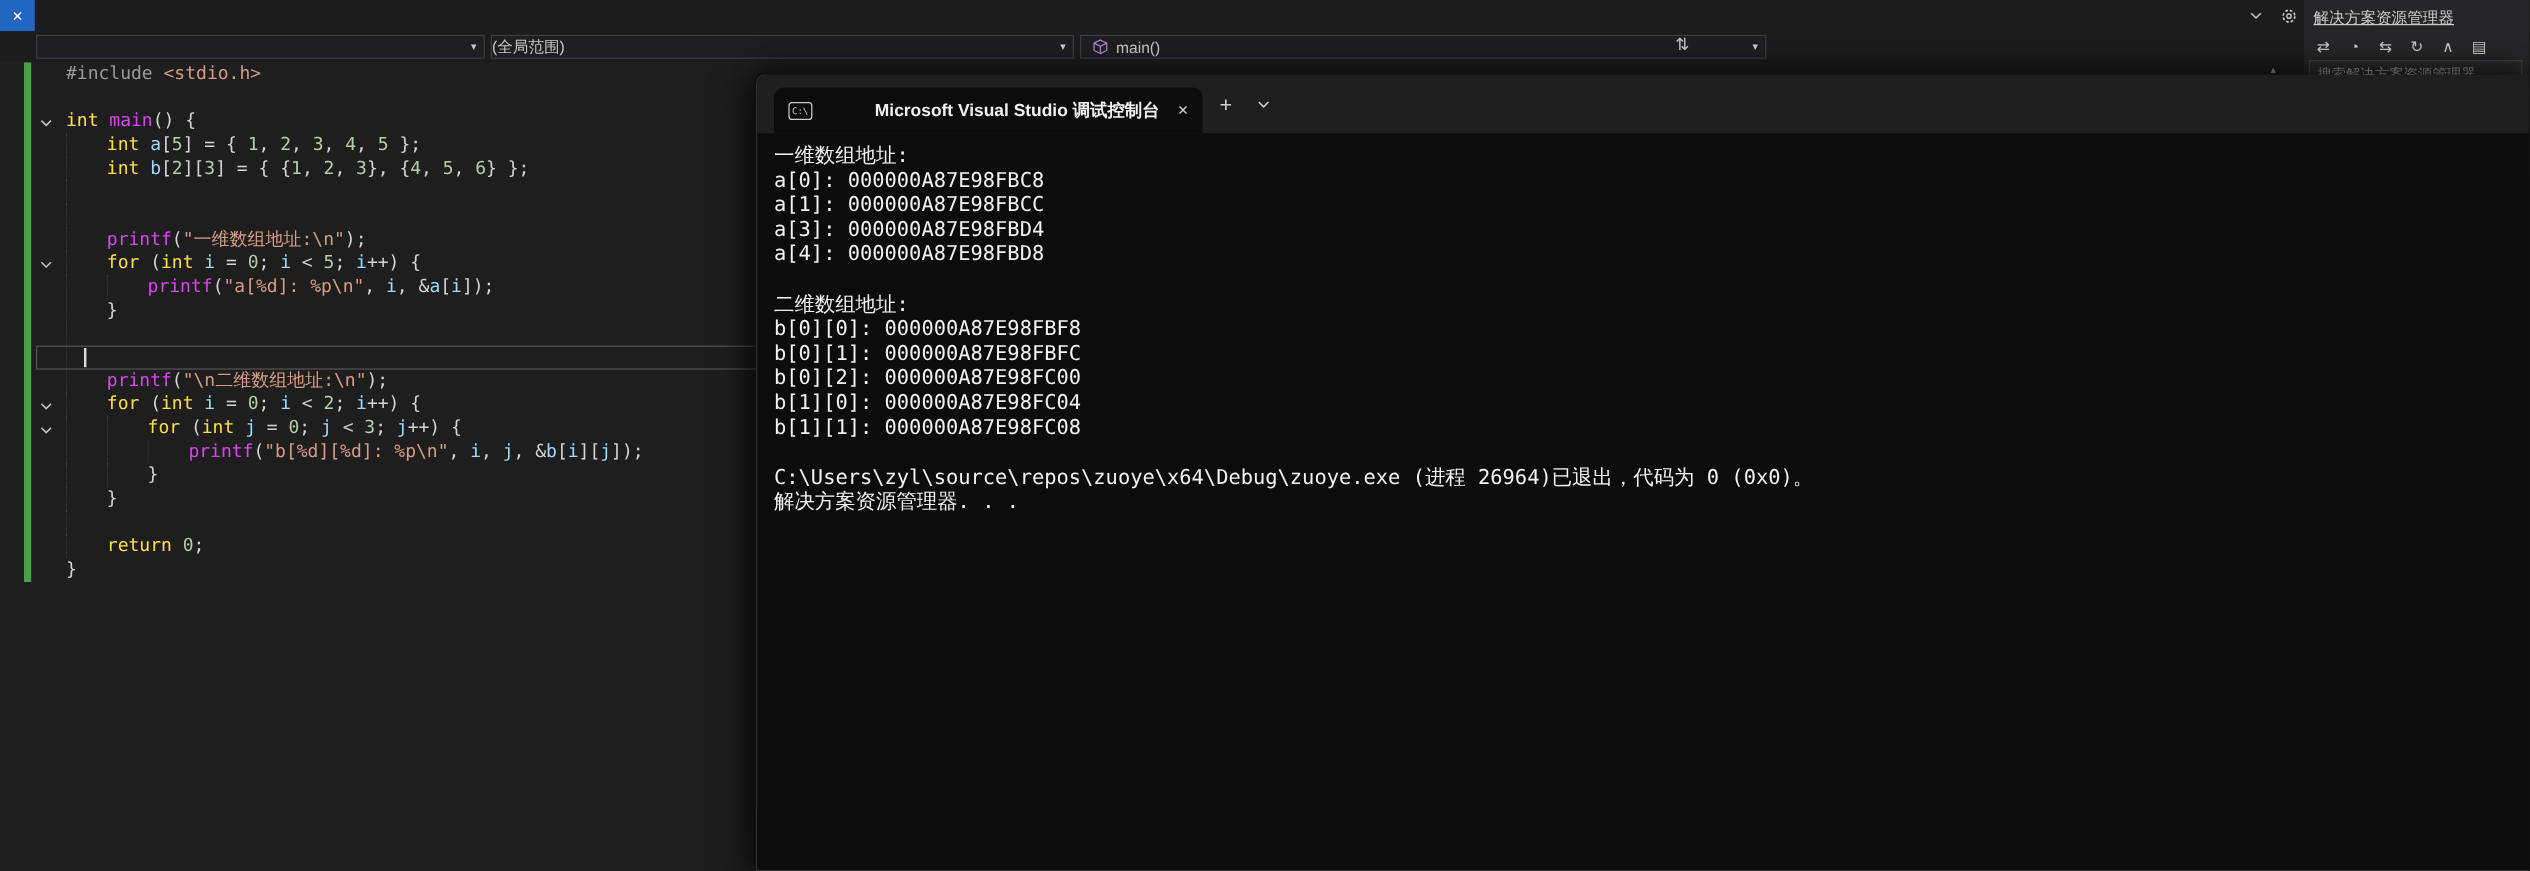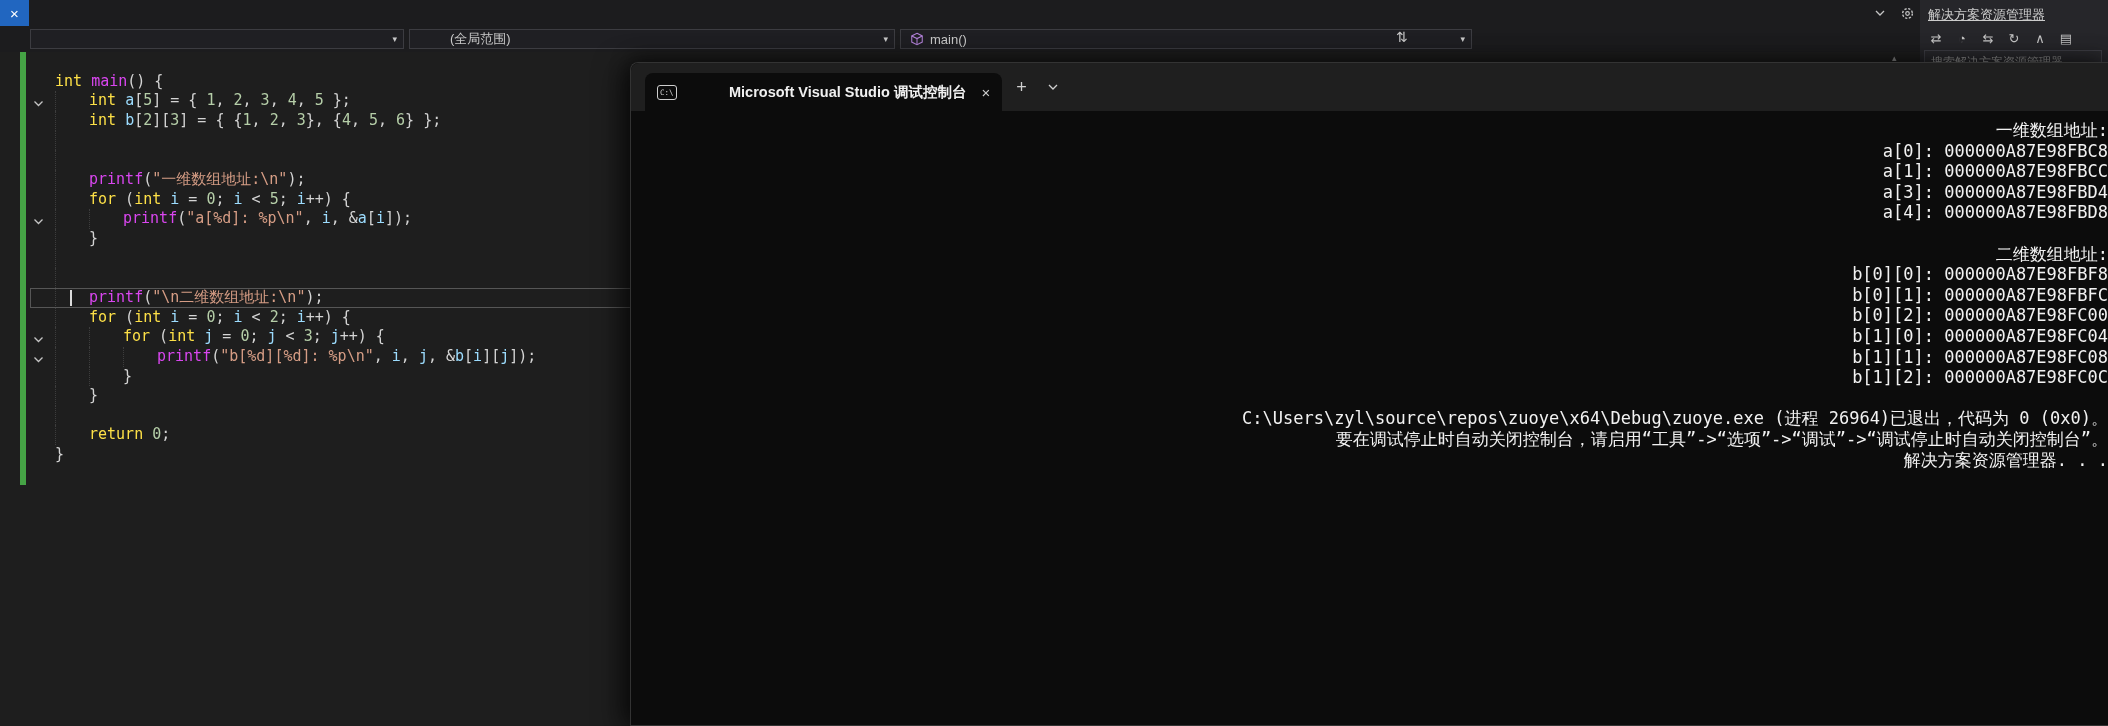--- a/index.html
+++ b/index.html
@@ -12,21 +12,21 @@
              display:flex;align-items:center;justify-content:center;font-size:15px;cursor:default;}
   .topbar-right{position:absolute;left:1872px;top:0;height:26px;display:flex;align-items:center;gap:11px;}
   .tb-icon{display:flex;align-items:center;justify-content:center;width:16px;height:16px;}
 
   
   .navbar{position:absolute;left:0;top:26px;width:1920px;height:26px;background:#1c1c1e;border-bottom:1px solid #262626;}
   .dd{position:absolute;top:3px;height:20px;background:#1f1f23;border:1px solid #3c3c41;box-sizing:border-box;
       display:flex;align-items:center;color:#c8c8c8;font-size:13px;}
   .dd-arrow{position:absolute;right:6px;top:50%;transform:translateY(-50%);font-size:9px;color:#c8c8c8;}
   .dd1{left:30px;width:374px;}
-  .dd2{left:409px;width:486px;padding-left:40px;}
+  .dd2{left:409px;width:486px;}
   .dd3{left:900px;width:572px;padding-left:9px;gap:6px;}
   .nav-extra{position:absolute;left:1396px;top:3px;color:#c8c8c8;font-size:14px;}
 
   
   .editor{position:absolute;left:0;top:52px;width:2108px;height:674px;background:#1e1e1e;}
   .green-bar{position:absolute;left:20px;top:0;width:6px;height:433px;background:#45a345;}
   .code{position:absolute;left:55px;top:0;font-family:"DejaVu Sans Mono",monospace;font-size:15px;
         line-height:19.66px;color:#d4d4d4;}
   .code-line{height:19.66px;white-space:pre;}
   .ig{display:inline-block;width:34px;height:19.66px;vertical-align:top;border-left:1px dotted #3d3d3d;box-sizing:border-box;}
@@ -54,21 +54,21 @@
                align-items:center;padding:0 12px;gap:9px;color:#f0f0f0;}
   .con-icon{width:20px;height:15px;border:1px solid #cfcfcf;border-radius:3px;font-size:7.5px;color:#cfcfcf;
             font-family:"DejaVu Sans Mono",monospace;display:flex;align-items:center;justify-content:flex-start;
             padding-left:2px;box-sizing:border-box;}
   .tab-title{font-size:14.5px;font-weight:600;white-space:nowrap;margin-left:43px;}
   .tab-close{font-size:15px;color:#cfcfcf;margin-left:6px;}
   .tabbar-actions{display:flex;align-items:center;height:48px;gap:20px;margin-left:14px;}
   .new-tab{font-size:18px;color:#cfcfcf;}
   .console-body{position:absolute;left:0;top:48px;right:0;bottom:0;padding:9px 0 0 14px;
                 font-family:"DejaVu Sans Mono",monospace;font-size:17px;line-height:20.6px;color:#f2f2f2;overflow:hidden;}
-  .console-line{height:20.6px;white-space:pre;text-align:right;}
+  .console-line{height:20.6px;white-space:pre;}
 </style>
 </head>
 <body>
 
 <div class="root">
 
   <div class="topbar">
     <div class="close-btn">
       <span>×</span>
     </div>
@@ -105,20 +105,21 @@
       </span>
       <span class="dd-text">main()</span>
       <span class="dd-arrow">▾</span>
     </div>
     <span class="nav-extra">⇅</span>
   </div>
 
   <div class="editor" id="editor">
     <div class="green-bar"></div>
     <div class="code" id="code">
+        <div class="code-line"><span class="tk-pp">#include </span><span class="tk-str">&lt;stdio.h&gt;</span></div>
         <div class="code-line"></div>
         <div class="code-line"><span class="tk-kw">int</span><span class="tk-pl"> </span><span class="tk-fn">main</span><span class="tk-pl">() {</span></div>
         <div class="code-line"><span class="ig"></span><span class="tk-kw">int</span><span class="tk-pl"> </span><span class="tk-var">a</span><span class="tk-pl">[</span><span class="tk-num">5</span><span class="tk-pl">] = { </span><span class="tk-num">1</span><span class="tk-pl">, </span><span class="tk-num">2</span><span class="tk-pl">, </span><span class="tk-num">3</span><span class="tk-pl">, </span><span class="tk-num">4</span><span class="tk-pl">, </span><span class="tk-num">5</span><span class="tk-pl"> };</span></div>
         <div class="code-line"><span class="ig"></span><span class="tk-kw">int</span><span class="tk-pl"> </span><span class="tk-var">b</span><span class="tk-pl">[</span><span class="tk-num">2</span><span class="tk-pl">][</span><span class="tk-num">3</span><span class="tk-pl">] = { {</span><span class="tk-num">1</span><span class="tk-pl">, </span><span class="tk-num">2</span><span class="tk-pl">, </span><span class="tk-num">3</span><span class="tk-pl">}, {</span><span class="tk-num">4</span><span class="tk-pl">, </span><span class="tk-num">5</span><span class="tk-pl">, </span><span class="tk-num">6</span><span class="tk-pl">} };</span></div>
         <div class="code-line"><span class="ig"></span></div>
         <div class="code-line"><span class="ig"></span></div>
         <div class="code-line"><span class="ig"></span><span class="tk-fn">printf</span><span class="tk-pl">(</span><span class="tk-str">"一维数组地址:\n"</span><span class="tk-pl">);</span></div>
         <div class="code-line"><span class="ig"></span><span class="tk-kw">for</span><span class="tk-pl"> (</span><span class="tk-kw">int</span><span class="tk-pl"> </span><span class="tk-var">i</span><span class="tk-pl"> = </span><span class="tk-num">0</span><span class="tk-pl">; </span><span class="tk-var">i</span><span class="tk-pl"> &lt; </span><span class="tk-num">5</span><span class="tk-pl">; </span><span class="tk-var">i</span><span class="tk-pl">++) {</span></div>
         <div class="code-line"><span class="ig"></span><span class="ig"></span><span class="tk-fn">printf</span><span class="tk-pl">(</span><span class="tk-str">"a[%d]: %p\n"</span><span class="tk-pl">, </span><span class="tk-var">i</span><span class="tk-pl">, &amp;</span><span class="tk-var">a</span><span class="tk-pl">[</span><span class="tk-var">i</span><span class="tk-pl">]);</span></div>
         <div class="code-line"><span class="ig"></span><span class="tk-pl">}</span></div>
@@ -188,21 +189,19 @@
         <div class="console-line">a[1]: 000000A87E98FBCC</div>
         <div class="console-line">a[3]: 000000A87E98FBD4</div>
         <div class="console-line">a[4]: 000000A87E98FBD8</div>
         <div class="console-line"></div>
         <div class="console-line">二维数组地址:</div>
         <div class="console-line">b[0][0]: 000000A87E98FBF8</div>
         <div class="console-line">b[0][1]: 000000A87E98FBFC</div>
         <div class="console-line">b[0][2]: 000000A87E98FC00</div>
         <div class="console-line">b[1][0]: 000000A87E98FC04</div>
         <div class="console-line">b[1][1]: 000000A87E98FC08</div>
-        <div class="console-line">b[1][2]: 000000A87E98FC0C</div>
         <div class="console-line"></div>
         <div class="console-line">C:\Users\zyl\source\repos\zuoye\x64\Debug\zuoye.exe (进程 26964)已退出，代码为 0 (0x0)。</div>
-        <div class="console-line">要在调试停止时自动关闭控制台，请启用“工具”-&gt;“选项”-&gt;“调试”-&gt;“调试停止时自动关闭控制台”。</div>
         <div class="console-line">解决方案资源管理器. . .</div>
       </div>
   </div>
 
 </div>
 
 </body></html>

